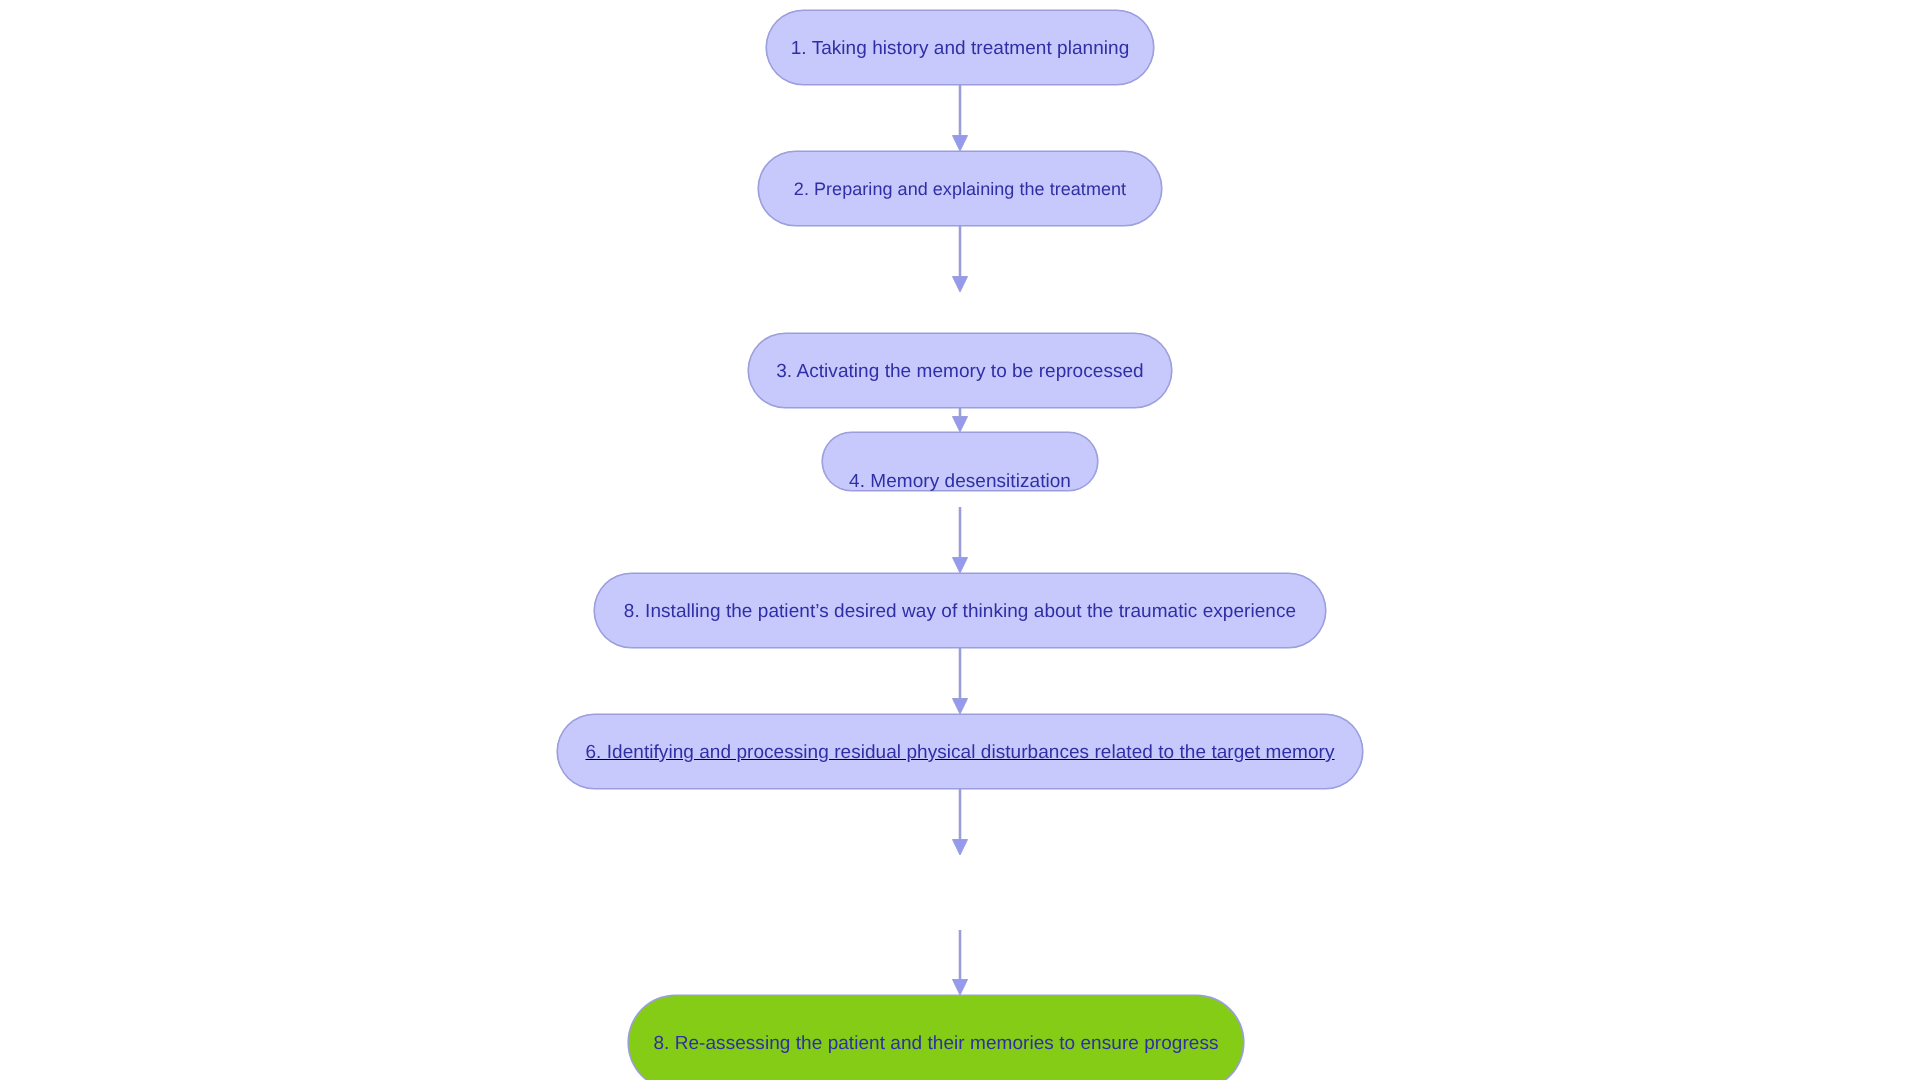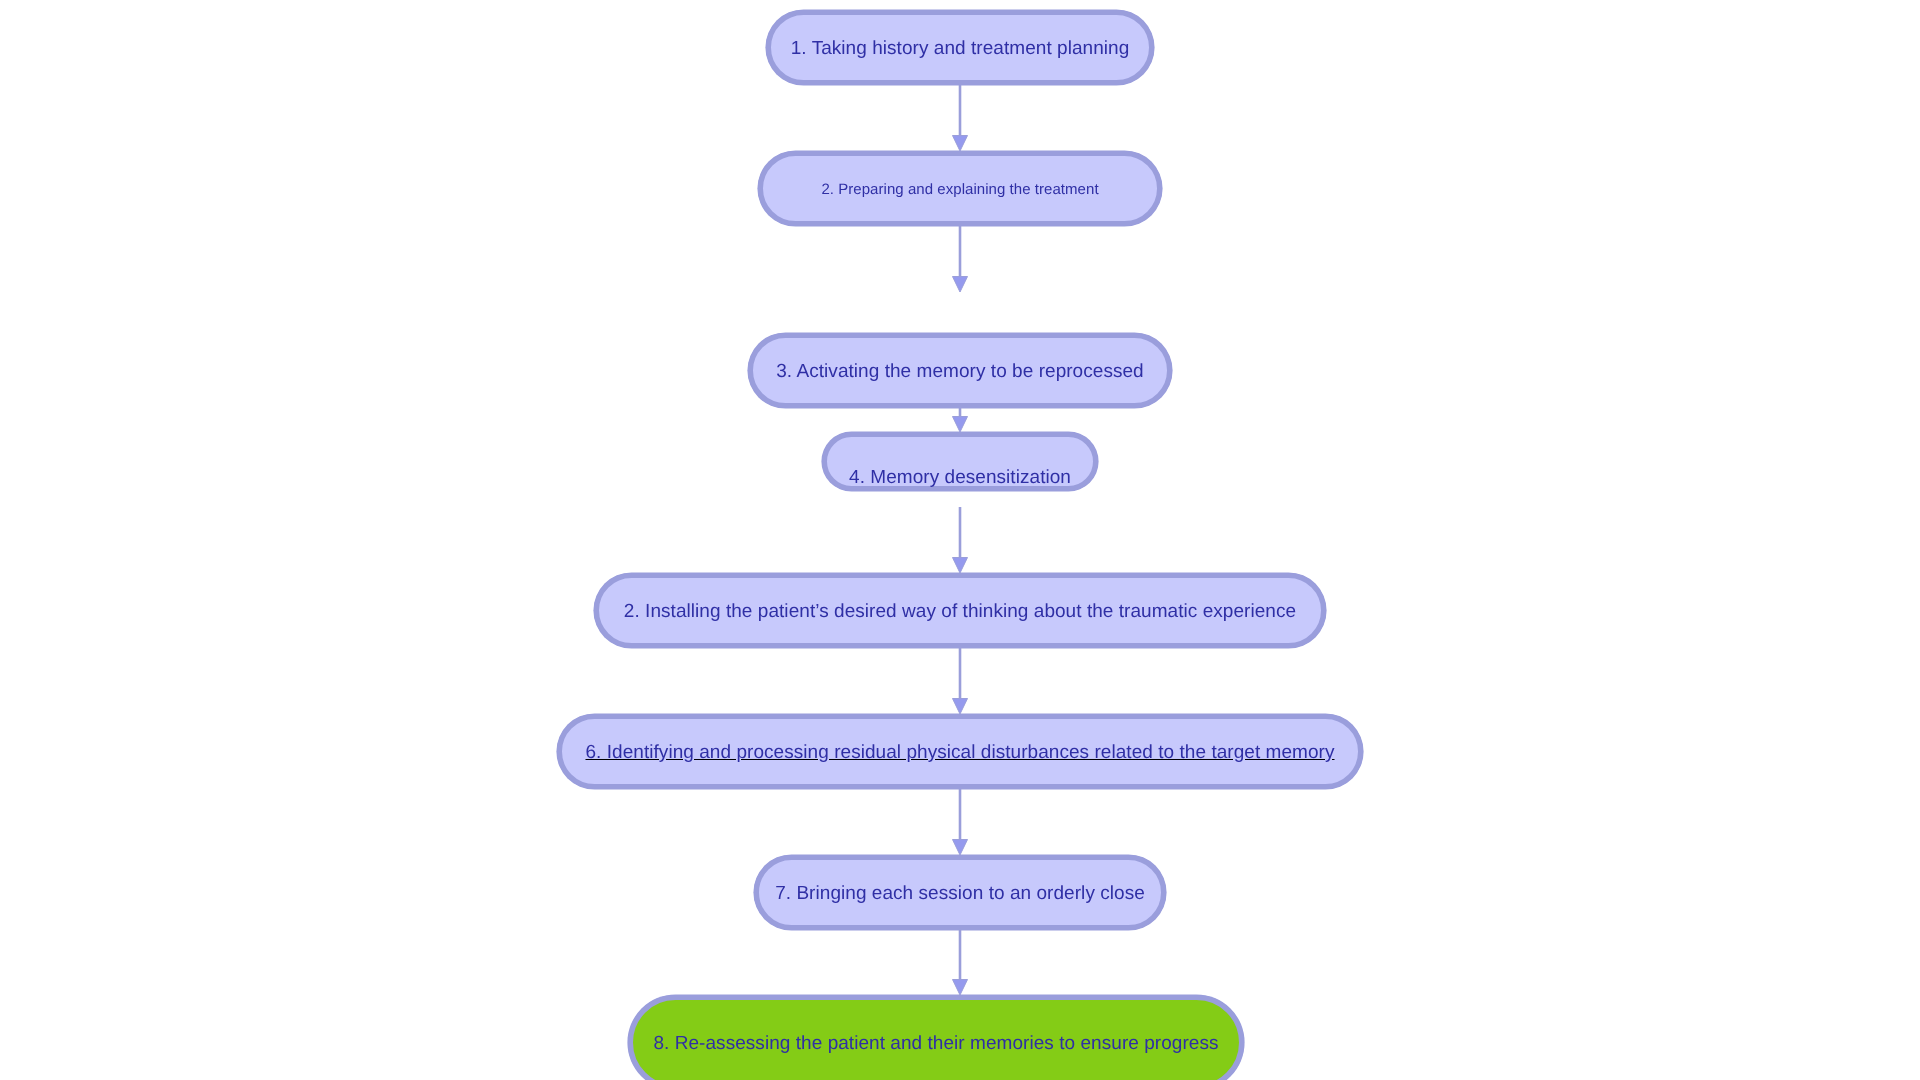--- a/index.html
+++ b/index.html
@@ -3,21 +3,21 @@
 <meta charset="utf-8">
 <title>Flowchart</title>
 <style>
   html,body{margin:0;padding:0;}
   body{width:1920px;height:1080px;background:#ffffff;overflow:hidden;
        font-family:"Liberation Sans",sans-serif;
        -webkit-font-smoothing:antialiased;text-rendering:geometricPrecision;}
   #chart{position:relative;width:1920px;height:1080px;background:#ffffff;}
   svg.edge-layer{position:absolute;left:0;top:0;width:1920px;height:1080px;}
   .node{position:absolute;box-sizing:border-box;display:flex;align-items:center;
-        justify-content:center;background:#c7c9fc;border:5px solid #737373;
+        justify-content:center;background:#c7c9fc;border:1px solid #737373;
         border-radius:999px;box-shadow:0 0 0 0.6px #9a9edc;}
   .node-label{font-size:19px;white-space:nowrap;line-height:19px;color:#2f2fa5;
               letter-spacing:0.05px;position:relative;top:1px;}
 </style>
 </head>
 <body>
 
 <div id="chart" style="background: rgb(255, 255, 255);">
 
   <svg class="edge-layer" viewBox="0 0 1920 1080" width="1920" height="1080">
@@ -48,34 +48,31 @@
     <g>
       <path class="edge-line" d="M960 930 L960 979.5" stroke="#9a9eda" stroke-width="2.6" fill="none"></path>
       <path class="edge-arrow" d="M952.5 979.5 L967.5 979.5 L960 995 Z" fill="#959aee" stroke="#9a9eda" stroke-width="1" stroke-linejoin="miter"></path>
     </g>
   </svg>
 
   <div class="node" style="left: 766px; top: 10px; width: 388px; height: 75px; background: rgb(199, 201, 252); border-color: rgb(154, 158, 220); box-shadow: rgb(154, 158, 220) 0px 0px 0px 0.6px;">
     <span class="node-label" style="color: rgb(47, 47, 165); font-size: 19px; letter-spacing: 0.05px;">1. Taking history and treatment planning</span>
   </div>
   <div class="node" style="left: 758px; top: 151px; width: 404px; height: 75px; background: rgb(199, 201, 252); border-color: rgb(154, 158, 220); box-shadow: rgb(154, 158, 220) 0px 0px 0px 0.6px;">
-    <span class="node-label" style="color: rgb(47, 47, 165); font-size: 15px; letter-spacing: 0.05px;">2. Preparing and explaining the treatment</span>
+    <span class="node-label" style="color: rgb(47, 47, 165); font-size: 18px; letter-spacing: 0.05px;">2. Preparing and explaining the treatment</span>
   </div>
   <div class="node" style="left: 748px; top: 292px; width: 424px; height: 75px; background: rgb(199, 201, 252); border-color: rgb(154, 158, 220); box-shadow: rgb(154, 158, 220) 0px 0px 0px 0.6px; margin-top: 41px;">
     <span class="node-label" style="color: rgb(47, 47, 165); font-size: 19px; letter-spacing: 0.05px;">3. Activating the memory to be reprocessed</span>
   </div>
   <div class="node" style="left: 822px; top: 432px; width: 276px; height: 59px; background: rgb(199, 201, 252); border-color: rgb(154, 158, 220); box-shadow: rgb(154, 158, 220) 0px 0px 0px 0.6px; align-items: flex-end;">
     <span class="node-label" style="color: rgb(47, 47, 165); font-size: 19px; letter-spacing: 0.05px;">4. Memory desensitization</span>
   </div>
   <div class="node" style="left: 594px; top: 573px; width: 732px; height: 75px; background: rgb(199, 201, 252); border-color: rgb(154, 158, 220); box-shadow: rgb(154, 158, 220) 0px 0px 0px 0.6px;">
-    <span class="node-label" style="color: rgb(47, 47, 165); font-size: 19px; letter-spacing: 0.05px;">2. Installing the patient’s desired way of thinking about the traumatic experience</span>
+    <span class="node-label" style="color: rgb(47, 47, 165); font-size: 19px; letter-spacing: 0.05px;">8. Installing the patient’s desired way of thinking about the traumatic experience</span>
   </div>
   <div class="node" style="left: 557px; top: 714px; width: 806px; height: 75px; background: rgb(199, 201, 252); border-color: rgb(154, 158, 220); box-shadow: rgb(154, 158, 220) 0px 0px 0px 0.6px; text-decoration: underline;">
     <span class="node-label" style="color: rgb(47, 47, 165); font-size: 19px; letter-spacing: 0.05px;">6. Identifying and processing residual physical disturbances related to the target memory</span>
-  </div>
-  <div class="node" style="left: 754px; top: 855px; width: 412px; height: 75px; background: rgb(199, 201, 252); border-color: rgb(154, 158, 220); box-shadow: rgb(154, 158, 220) 0px 0px 0px 0.6px;">
-    <span class="node-label" style="color: rgb(47, 47, 165); font-size: 19px; letter-spacing: 0.05px;">7. Bringing each session to an orderly close</span>
   </div>
   <div class="node" style="left: 628px; top: 995px; width: 616px; height: 95px; background: #84cc16; border-color: rgb(154, 158, 220); box-shadow: rgb(154, 158, 220) 0px 0px 0px 0.6px;">
     <span class="node-label" style="color: rgb(47, 47, 165); font-size: 19px; letter-spacing: 0.05px;">8. Re-assessing the patient and their memories to ensure progress</span>
   </div>
 
 </div>
 
 </body></html>

